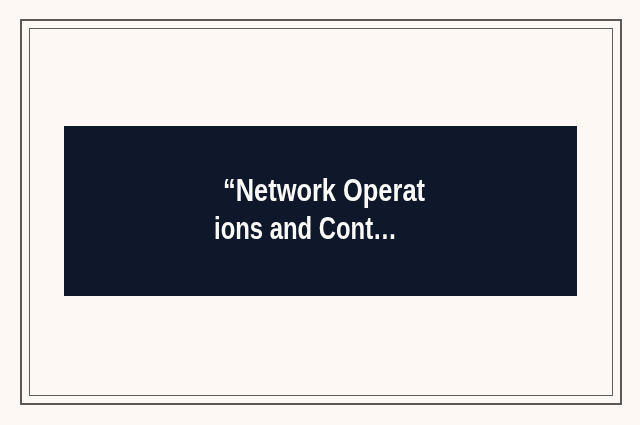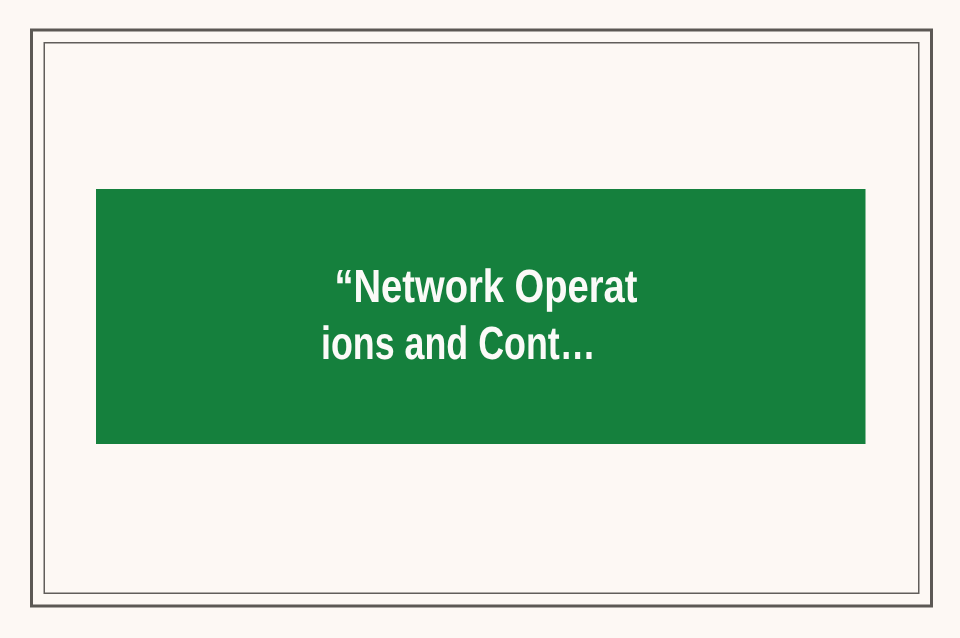--- a/index.html
+++ b/index.html
@@ -35,21 +35,21 @@
     width: 582px;
     height: 366px;
     border: 1px solid #615D5A;
   }
   .content-placeholder {
     position: absolute;
     left: 64px;
     top: 126px;
     width: 513px;
     height: 170px;
-    background: #15803d;
+    background: #0f172a;
   }
   .caption {
     position: absolute;
     left: 0;
     top: 46px;
     width: 100%;
     font-weight: 700;
     font-size: 31px;
     line-height: 38px;
     color: #FBFAF8;

